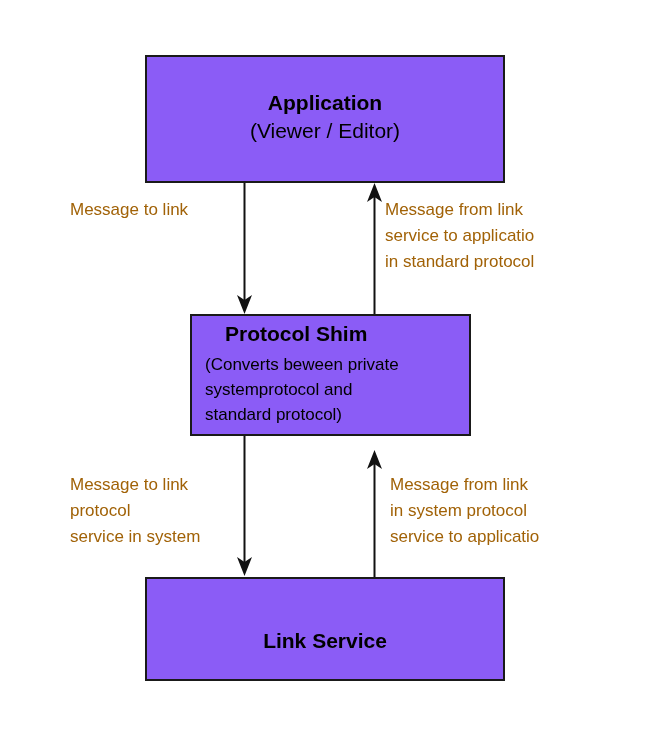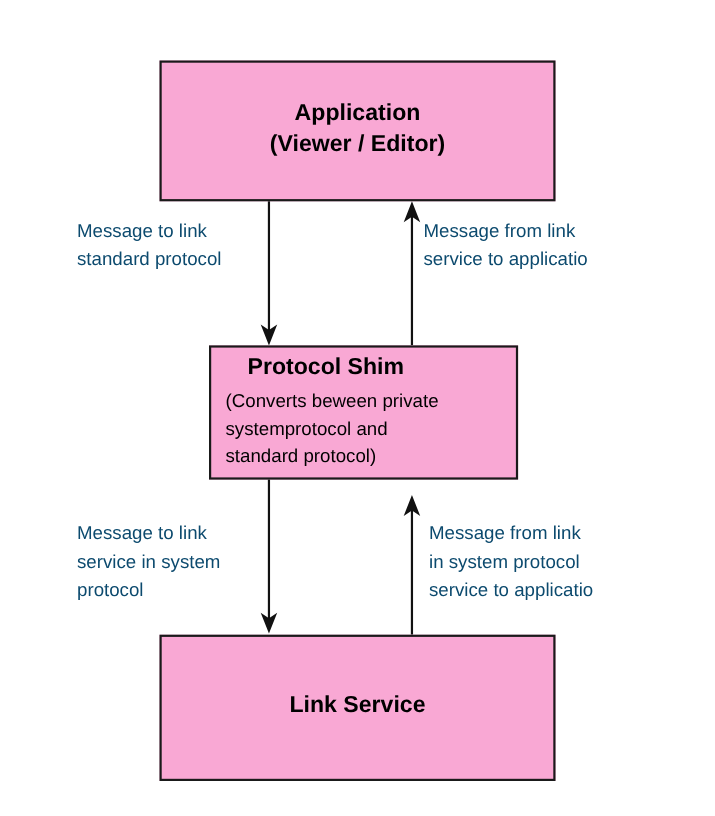--- a/index.html
+++ b/index.html
@@ -13,30 +13,30 @@
     height: 742px;
     background: #ffffff;
     overflow: hidden;
     font-family: "Liberation Sans", sans-serif;
     color: #000000;
   }
   .box {
     position: absolute;
     box-sizing: border-box;
     border: 2px solid #1a1a1a;
-    background: #f9a8d4;
+    background: #8b5cf6;
   }
   .box-title {
     font-weight: bold;
     font-size: 21px;
     line-height: 28px;
     white-space: nowrap;
   }
   .box-sub {
-    font-weight: bold;
+    font-weight: normal;
     font-size: 21px;
     line-height: 28px;
     white-space: nowrap;
   }
   .box-desc-line {
     font-weight: normal;
     font-size: 17px;
     line-height: 25px;
     white-space: nowrap;
   }
@@ -44,21 +44,21 @@
     position: absolute;
     left: 0;
     right: 0;
     text-align: center;
   }
   .label {
     position: absolute;
     font-size: 17px;
     line-height: 26px;
     white-space: nowrap;
-    color: #0c4a6e;
+    color: #a16207;
   }
   .arrow-svg {
     position: absolute;
     overflow: visible;
   }
   .shim-inner {
     position: absolute;
     white-space: nowrap;
   }
 </style>
@@ -79,26 +79,26 @@
     <polygon points="10.5,131 3,112 10.5,117 18,112" fill="#111111"></polygon>
   </svg>
 
   <svg class="arrow-svg" style="left:364px; top:183px; width:22px; height:132px;" viewBox="0 0 22 132">
     <line x1="10.5" y1="131" x2="10.5" y2="11" stroke="#111111" stroke-width="2"></line>
     <polygon points="10.5,0 3,19 10.5,14 18,19" fill="#111111"></polygon>
   </svg>
 
   <div class="label" style="left:70px; top:197px;">
     <div>Message to link</div>
-    <div>standard protocol</div>
   </div>
 
   <div class="label" style="left:385px; top:197px;">
     <div>Message from link</div>
     <div>service to applicatio</div>
+    <div>in standard protocol</div>
   </div>
 
   <div class="box" style="left:190px; top:314px; width:281px; height:122px;"></div>
 
   <div class="shim-inner" style="left:205px; top:352px;">
     <div class="box-desc-line">(Converts  beween private</div>
     <div class="box-desc-line">systemprotocol and</div>
     <div class="box-desc-line">standard protocol)</div>
   </div>
   <div class="shim-inner" style="left:225px; top:320px;">
@@ -110,29 +110,29 @@
     <polygon points="10.5,140 3,121 10.5,126 18,121" fill="#111111"></polygon>
   </svg>
 
   <svg class="arrow-svg" style="left:364px; top:450px; width:22px; height:128px;" viewBox="0 0 22 128">
     <line x1="10.5" y1="127" x2="10.5" y2="11" stroke="#111111" stroke-width="2"></line>
     <polygon points="10.5,0 3,19 10.5,14 18,19" fill="#111111"></polygon>
   </svg>
 
   <div class="label" style="left:70px; top:472px;">
     <div>Message to link</div>
+    <div>protocol</div>
     <div>service in system</div>
-    <div>protocol</div>
   </div>
 
   <div class="label" style="left:390px; top:472px;">
     <div>Message from link</div>
     <div>in system protocol</div>
     <div>service to applicatio</div>
   </div>
 
-  <div class="box" style="left:145px; top:577px; width:360px; height:133px;">
+  <div class="box" style="left:145px; top:577px; width:360px; height:104px;">
     <div class="centered-text" style="top:48px;">
       <div class="box-title">Link Service</div>
     </div>
   </div>
 
 </div>
 
 </body></html>

